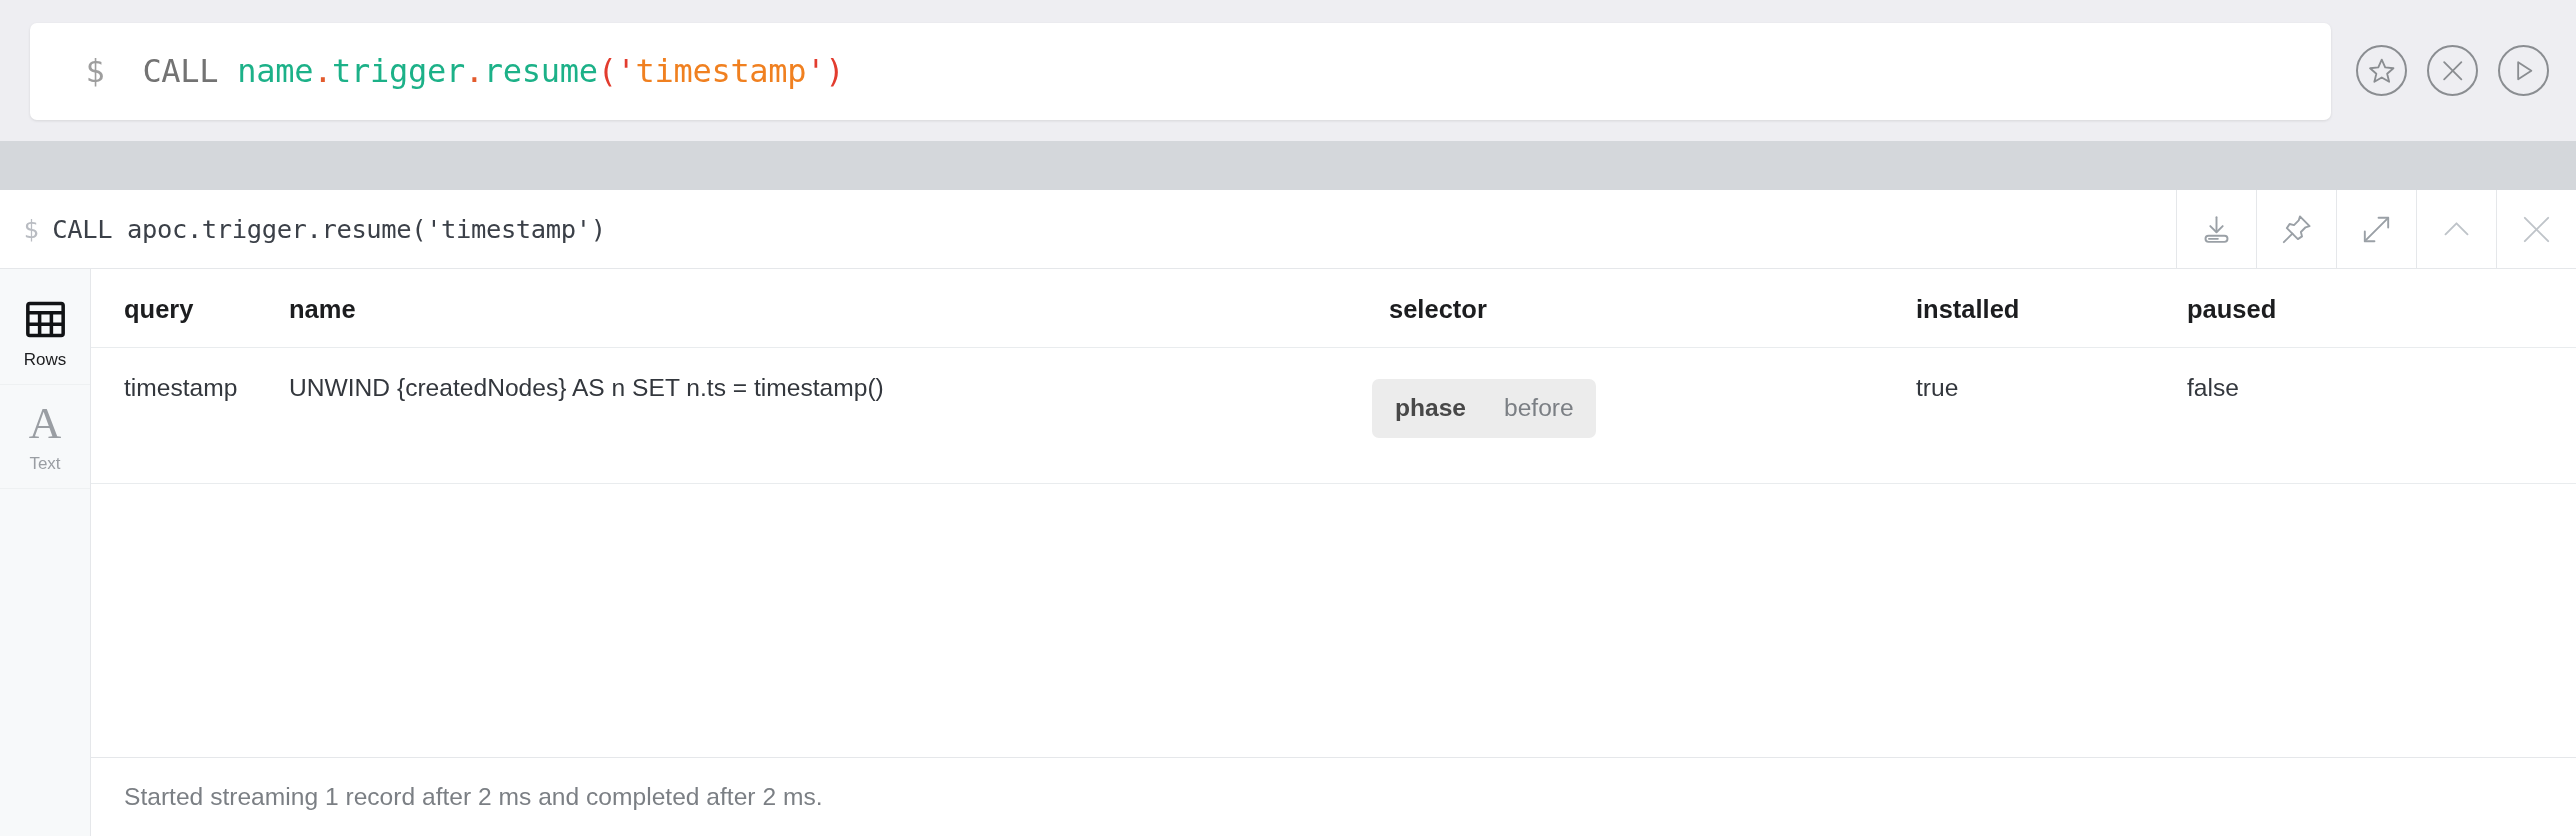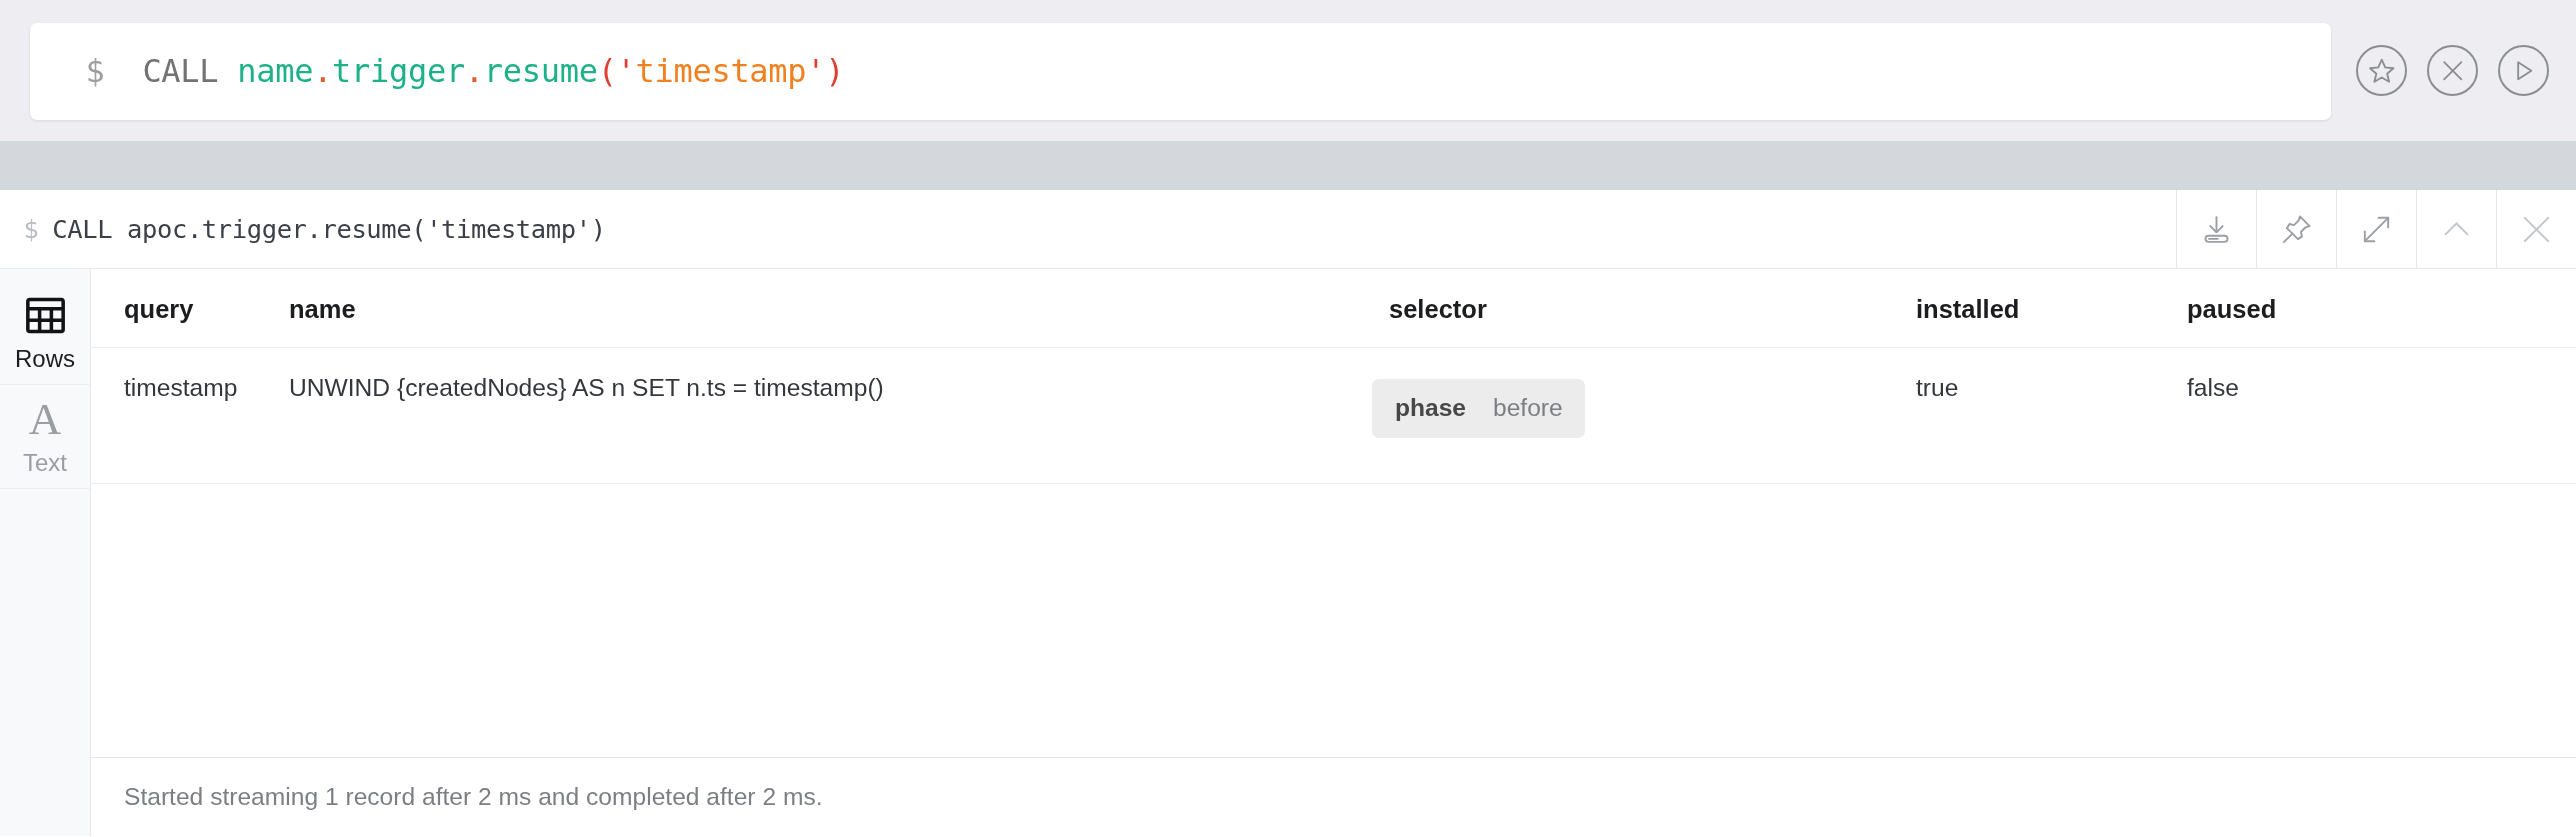--- a/index.html
+++ b/index.html
@@ -151,21 +151,21 @@
     cursor: pointer;
     border-bottom: 1px solid #eef1f2;
   }
   .view-item .vi-icon {
     height: 45px;
     display: flex;
     align-items: center;
     justify-content: center;
   }
   .view-item .vi-label {
-    font-size: 24px;
+    font-size: 17px;
     color: #9a9ea3;
     line-height: 1;
   }
   .view-item.active .vi-label { color: #1c1d1f; }
 
   #content-area {
     flex: 1 1 auto;
     position: relative;
     display: flex;
     flex-direction: column;
@@ -197,21 +197,21 @@
   }
   .col-name     { width: 198px; padding-left: 33px !important; }
   .col-query    { width: 1100px; }
   .col-selector { width: 527px; }
   .col-installed{ width: 271px; }
   .col-paused   { width: auto; }
 
   .map-chip {
     display: inline-flex;
     align-items: baseline;
-    gap: 27px;
+    gap: 38px;
     background: #ececec;
     border-radius: 6.9px;
     padding: 14.7px 22.6px 15.7px 22.6px;
     margin-top: 5.9px;
     margin-left: -16.7px;
   }
   .map-chip .chip-key {
     font-size: 24.6px;
     font-weight: bold;
     color: #484848;

